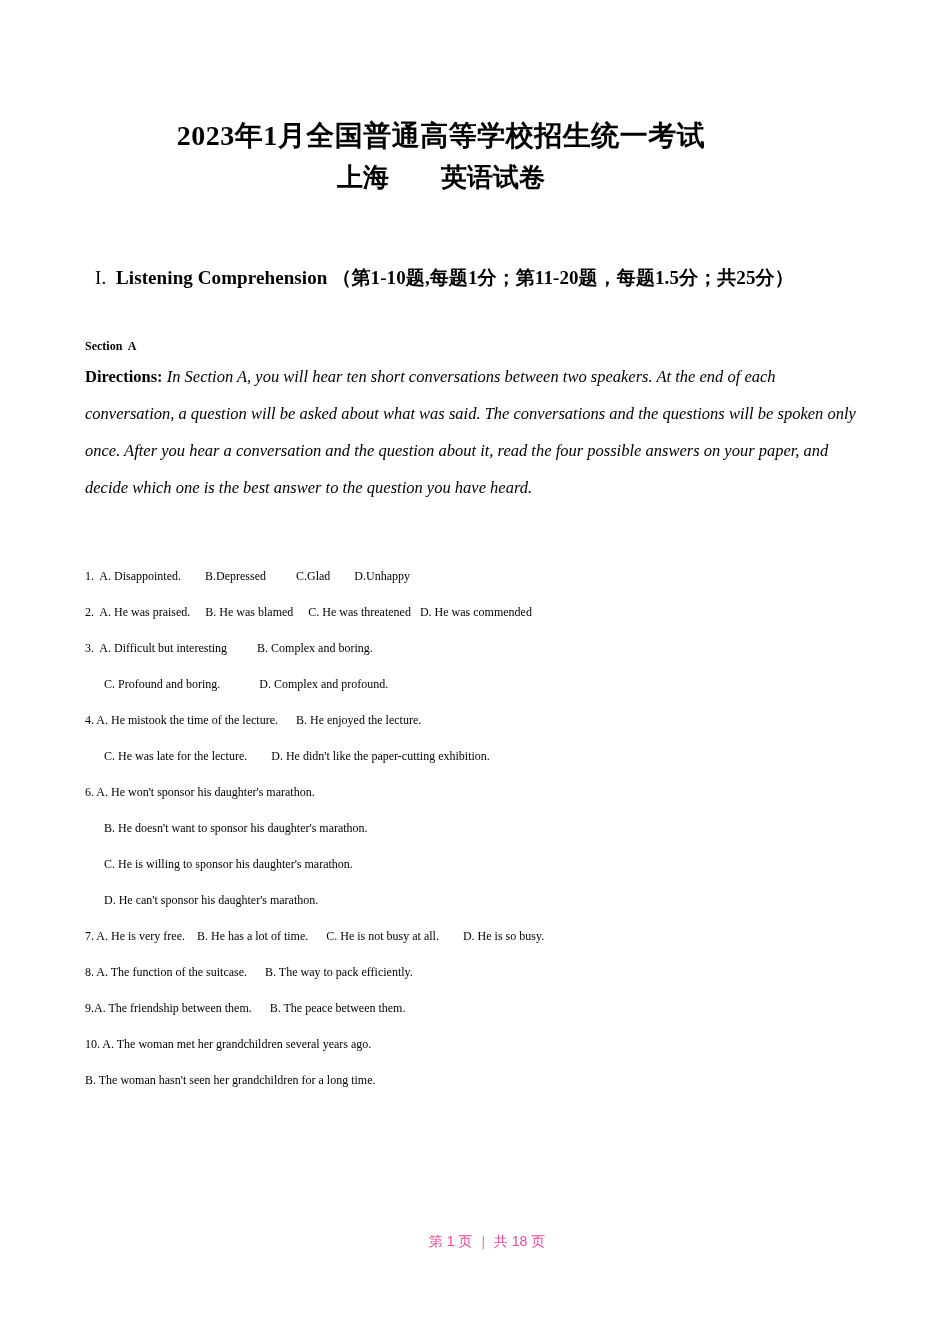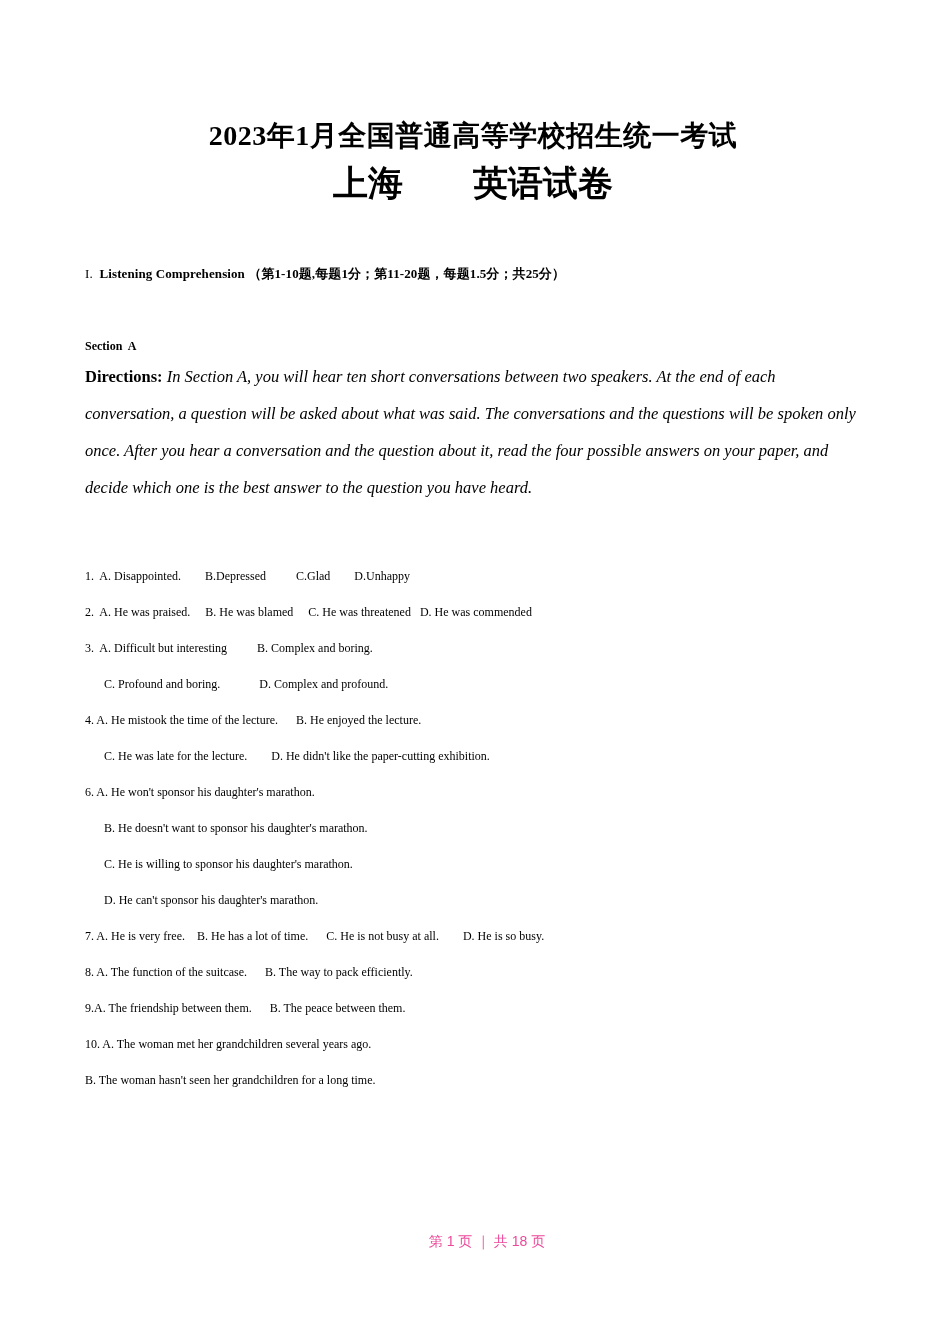--- a/index.html
+++ b/index.html
@@ -24,50 +24,49 @@
     box-sizing: border-box;
   }
 
   
   .title-block {
     position: absolute;
     left: 0;
     top: 118px;
     width: 882px;
     text-align: center;
-    padding-left: 32px;
   }
   .title-line1 {
     font-size: 28px;
     font-weight: bold;
     letter-spacing: 0.5px;
     line-height: 1.25;
     white-space: nowrap;
   }
   .title-line2 {
-    font-size: 35px;
+    font-size: 26px;
     font-weight: bold;
     line-height: 1.3;
     margin-top: 8px;
     white-space: pre;
   }
 
   
   .content {
     position: absolute;
     left: 85px;
     top: 0;
     width: 782px;
   }
 
   .section-heading {
     position: absolute;
-    left: 0;
+    left: 10px;
     top: 265px;
-    font-size: 13px;
+    font-size: 19px;
     font-weight: bold;
     white-space: nowrap;
     letter-spacing: 0.1px;
   }
   .section-heading .roman {
     font-weight: normal;
   }
 
   .section-a {
     position: absolute;

